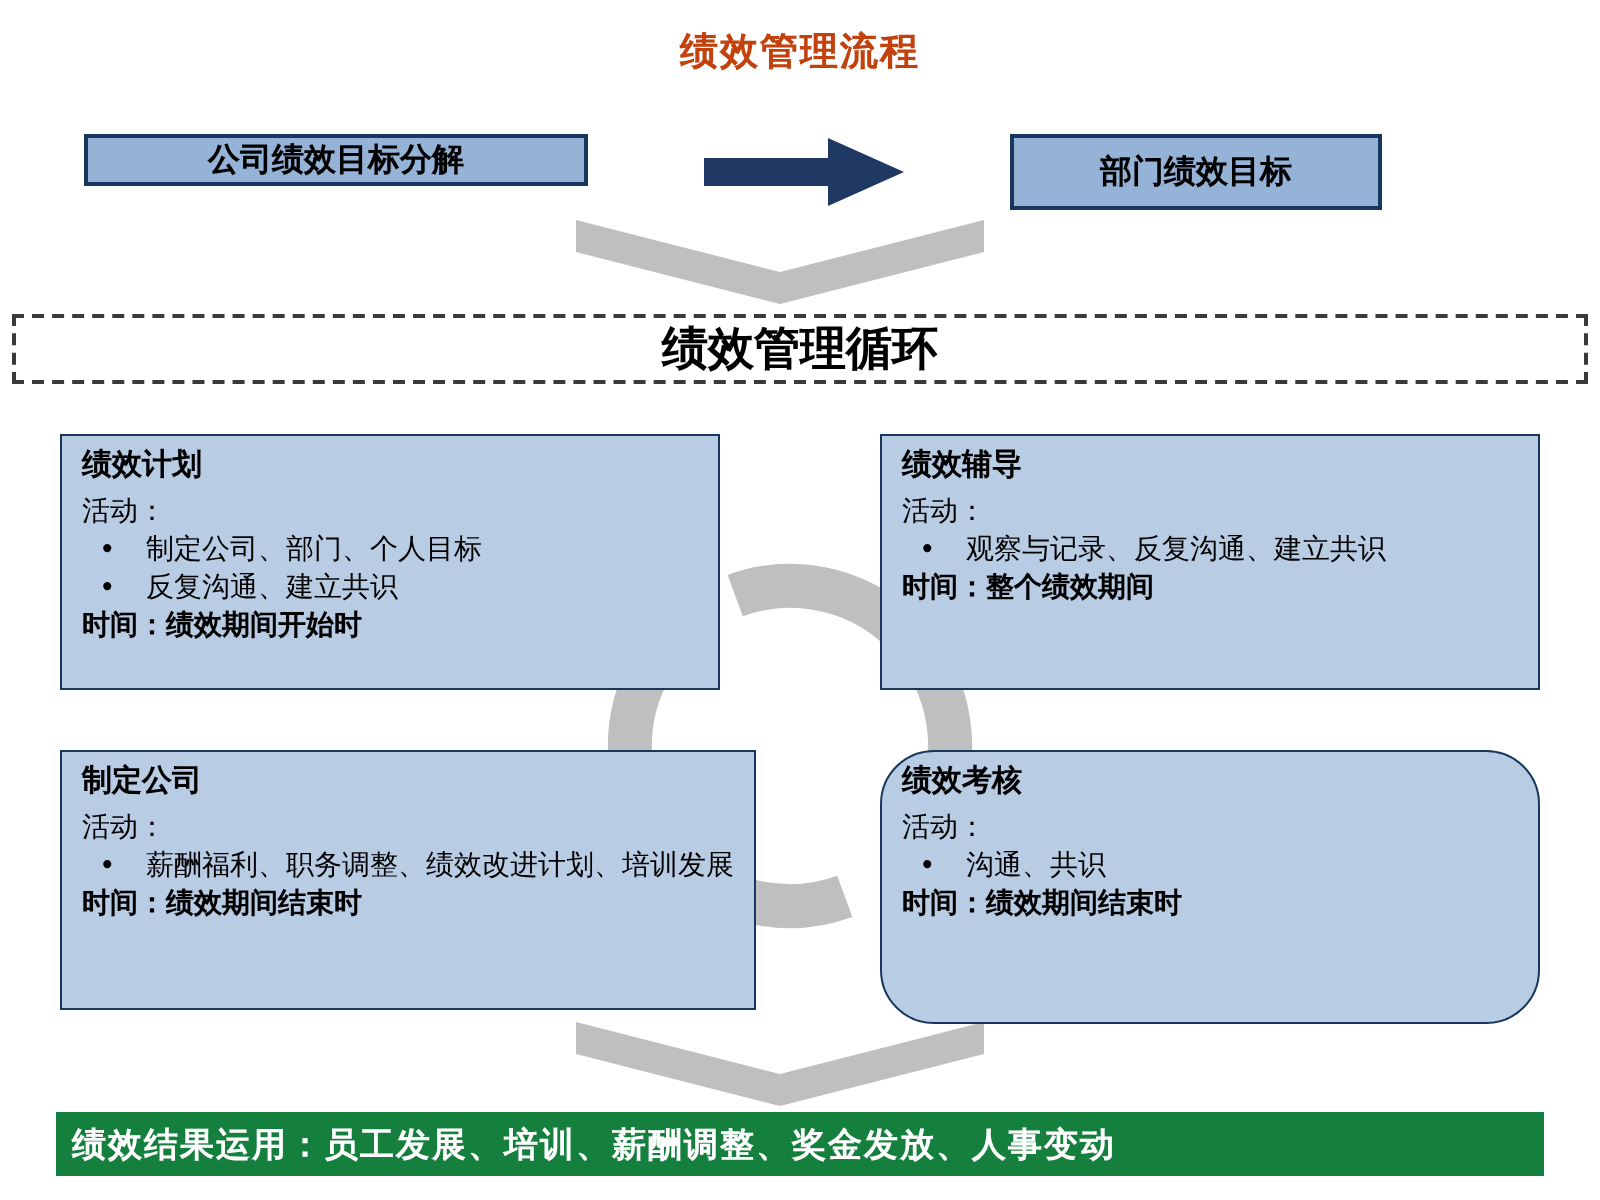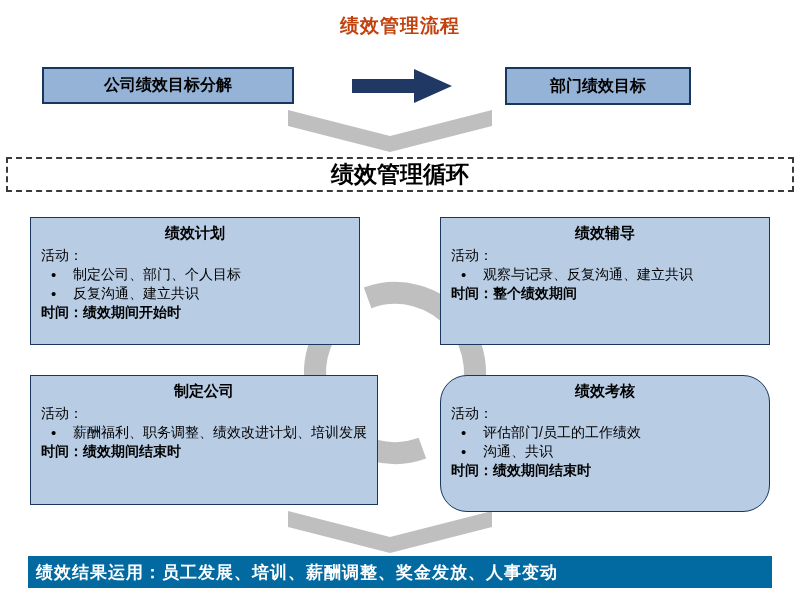--- a/index.html
+++ b/index.html
@@ -26,21 +26,21 @@
     position: absolute;
     background: #95b3d7;
     border: 2px solid #17375e;
     display: flex;
     align-items: center;
     justify-content: center;
     font-weight: bold;
     font-size: 16px;
     z-index: 2;
   }
-  .top-box.left  { left: 42px;  top: 67px; width: 252px; height: 37px; }
+  .top-box.left  { left: 42px;  top: 67px; width: 252px; height: 26px; }
   .top-box.right { left: 505px; top: 67px; width: 186px; height: 38px; }
   .arrow-right { position: absolute; left: 352px; top: 66px; z-index: 1; }
   .chevron { position: absolute; z-index: 1; }
   .chevron.top    { left: 288px; top: 110px; }
   .chevron.bottom { left: 288px; top: 511px; }
   .dashed-band {
     position: absolute;
     left: 6px; top: 157px; width: 788px; height: 35px;
     border: 2px dashed #3a3a3a;
     background: #ffffff;
@@ -59,39 +59,38 @@
     padding: 5px 10px 6px 10px;
     font-size: 14px;
     line-height: 1.35;
     z-index: 2;
   }
   .q-tl { left: 30px;  top: 217px; width: 330px; height: 128px; }
   .q-tr { left: 440px; top: 217px; width: 330px; height: 128px; }
   .q-bl { left: 30px;  top: 375px; width: 348px; height: 130px; }
   .q-br { left: 440px; top: 375px; width: 330px; height: 137px; border-radius: 27px; }
   .qtitle {
-    text-align: center;
     font-weight: bold;
     font-size: 15px;
     margin-bottom: 3px;
   }
   .qlabel { font-size: 14px; }
   .qbullets { list-style: none; }
   .qbullets li { position: relative; padding-left: 32px; }
   .qbullets li::before {
     content: "\2022";
     position: absolute;
     left: 10px;
     font-size: 15px;
   }
   .qtime { font-weight: bold; }
   .footer-bar {
     position: absolute;
     left: 28px; top: 556px; width: 744px; height: 32px;
-    background: #0369a1;
+    background: #15803d;
     color: #ffffff;
     display: flex;
     align-items: center;
     padding-left: 8px;
     font-weight: bold;
     font-size: 17px;
     letter-spacing: 1px;
     z-index: 2;
   }
 </style>
@@ -154,21 +153,20 @@
     <ul class="qbullets">
       <li>薪酬福利、职务调整、绩效改进计划、培训发展</li>
     </ul>
     <div class="qtime">时间：绩效期间结束时</div>
   </div>
 
   <div class="qbox q-br">
     <div class="qtitle">绩效考核</div>
     <div class="qlabel">活动：</div>
     <ul class="qbullets">
-      <li>评估部门/员工的工作绩效</li>
       <li>沟通、共识</li>
     </ul>
     <div class="qtime">时间：绩效期间结束时</div>
   </div>
 
   <svg class="chevron bottom" width="204" height="42" viewBox="0 0 204 42">
     <polygon points="0,0 102,26 204,0 204,16 102,42 0,16" fill="#bfbfbf"></polygon>
   </svg>
 
   <div class="footer-bar">

